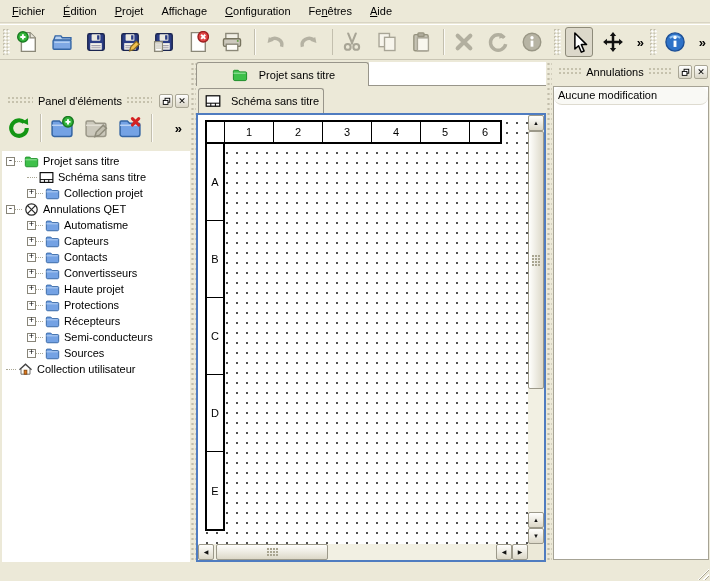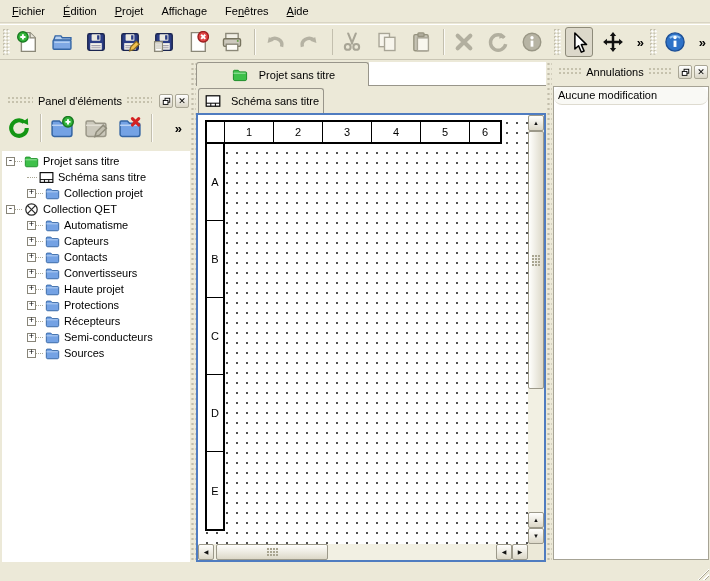--- a/index.html
+++ b/index.html
@@ -147,20 +147,21 @@
     clip-path:polygon(100% 0,100% 100%,0 100%); }
 </style>
 </head>
 <body>
 
 <div class="menubar">
     <div class="menu-item"><span></span><span class="mkey">F</span><span>ichier</span></div>
     <div class="menu-item"><span></span><span class="mkey">É</span><span>dition</span></div>
     <div class="menu-item"><span></span><span class="mkey">P</span><span>rojet</span></div>
     <div class="menu-item"><span>Afficha</span><span class="mkey">g</span><span>e</span></div>
+    <div class="menu-item"><span></span><span class="mkey">C</span><span>onfiguration</span></div>
     <div class="menu-item"><span>Fe</span><span class="mkey">n</span><span>êtres</span></div>
     <div class="menu-item"><span></span><span class="mkey">A</span><span>ide</span></div>
   </div>
 
 <div class="toolbar">
     <div class="tb-handle"></div>
     <div class="tb-btn">
       <span style="display: flex;">
         <svg width="22" height="22" viewBox="0 0 16 16">
           <path d="M3.2 1.2h6.3l3.8 3.8v9.8H3.2z" fill="#fffffe" stroke="#8b8878"></path>
@@ -429,21 +430,21 @@
       </div>
       <div class="tree-row d0">
         <span class="expander">-</span>
         <span class="conn"></span>
         <span class="t-icon">
           <svg width="15" height="15" viewBox="0 0 16 16">
             <circle cx="8" cy="8" r="6.1" fill="#fff" stroke="#2b2b2b" stroke-width="1.3"></circle>
             <path d="M3.9 3.9l8.2 8.2M12.1 3.9L3.9 12.1" stroke="#2b2b2b" stroke-width="1.3"></path>
           </svg>
         </span>
-        <span class="t-label">Collection QET</span>
+        <span class="t-label">Annulations QET</span>
       </div>
       <div class="tree-row d1">
         <span class="expander">+</span>
         <span class="conn"></span>
         <span class="t-icon">
           <svg width="15" height="15" viewBox="0 0 16 16">
             <path d="M1.4 4.2c0-.5.4-.9.9-.9h3.9l1.5 1.6h6c.5 0 .9.4.9.9v6.4c0 .8-.6 1.4-1.4 1.4H2.8c-.8 0-1.4-.6-1.4-1.4z" fill="#74a2e4" stroke="#3465a4"></path>
             <path d="M1.4 6.2h12.2" stroke="#b9d2f4"></path>
           </svg>
         </span>
@@ -529,20 +530,31 @@
       <div class="tree-row d1">
         <span class="expander">+</span>
         <span class="conn"></span>
         <span class="t-icon">
           <svg width="15" height="15" viewBox="0 0 16 16">
             <path d="M1.4 4.2c0-.5.4-.9.9-.9h3.9l1.5 1.6h6c.5 0 .9.4.9.9v6.4c0 .8-.6 1.4-1.4 1.4H2.8c-.8 0-1.4-.6-1.4-1.4z" fill="#74a2e4" stroke="#3465a4"></path>
             <path d="M1.4 6.2h12.2" stroke="#b9d2f4"></path>
           </svg>
         </span>
         <span class="t-label">Sources</span>
+      </div>
+      <div class="tree-row d0">
+        <span class="spacer10"></span>
+        <span class="t-icon">
+          <svg width="15" height="15" viewBox="0 0 16 16">
+            <path d="M1.6 8.2L8 2.4l6.4 5.8" fill="none" stroke="#444" stroke-width="1.5"></path>
+            <path d="M3.2 7.4V13h9.6V7.4" fill="#fdfcf6" stroke="#666"></path>
+            <rect x="6.6" y="8.8" width="2.8" height="4.2" fill="#e07818" stroke="#8a4a10"></rect>
+          </svg>
+        </span>
+        <span class="t-label">Collection utilisateur</span>
       </div>
     </div>
 </div>
 
 <div class="splitter split-left"></div>
 <div class="splitter split-right"></div>
 
 <div class="tabs1">
   <div class="project-tab">
     <span class="t-icon">

